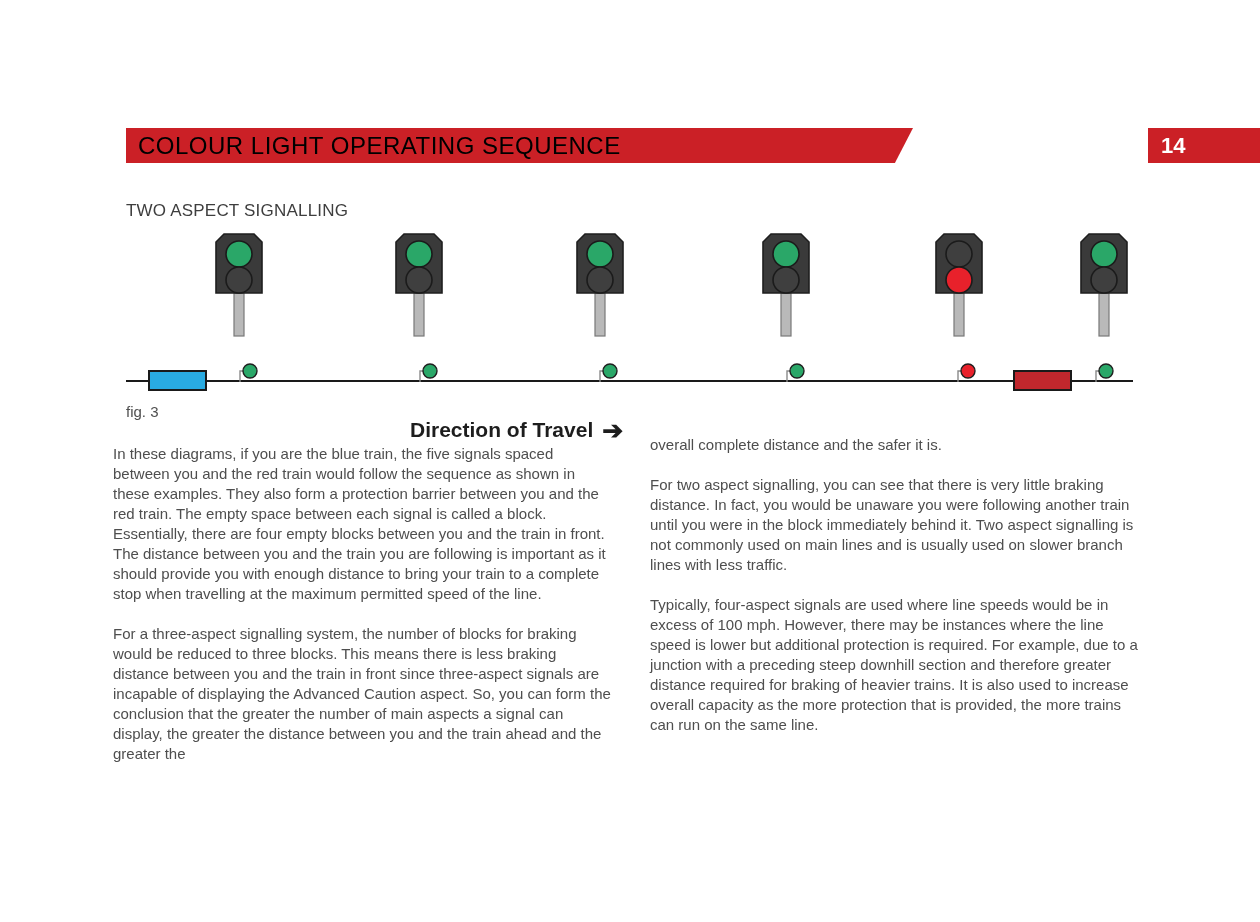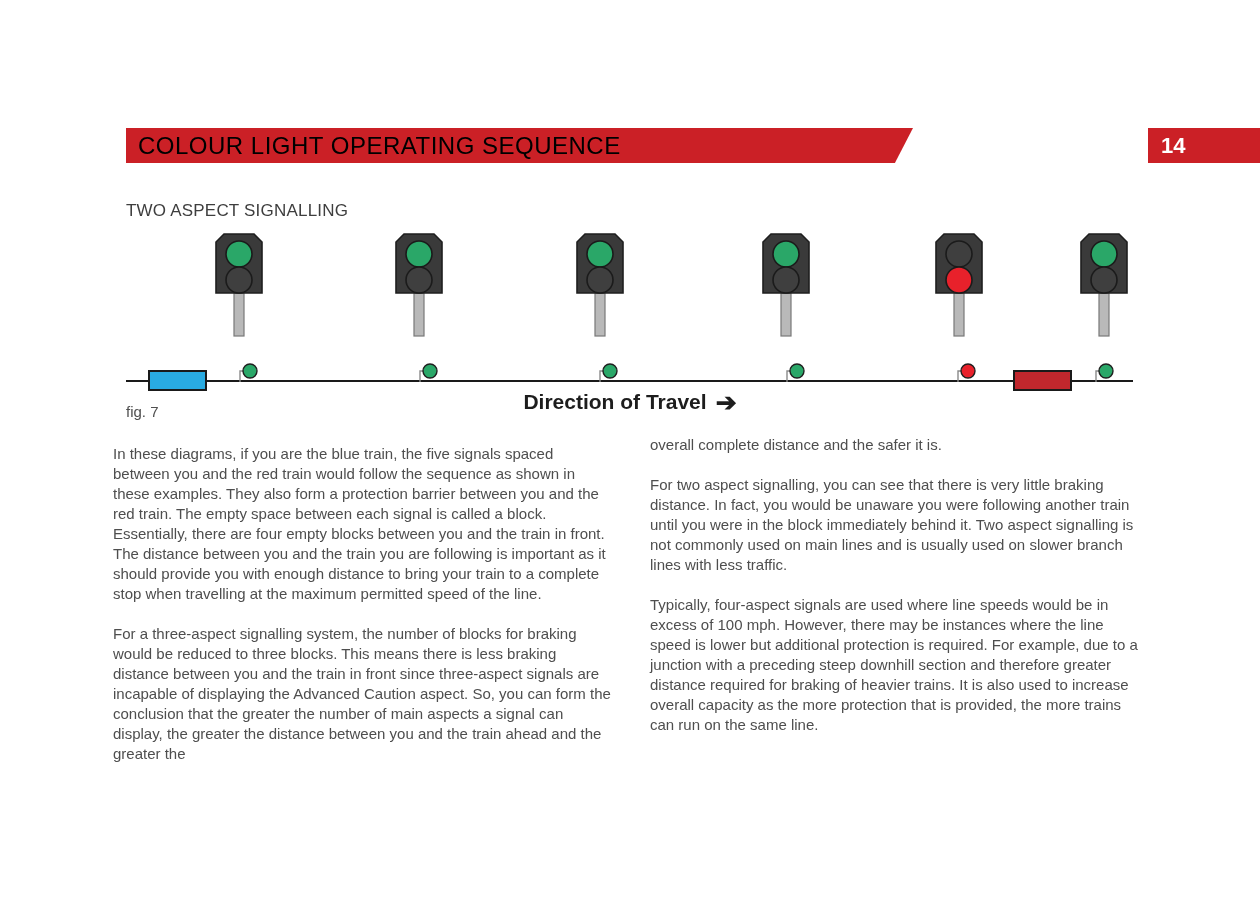--- a/index.html
+++ b/index.html
@@ -26,21 +26,21 @@
   .section-heading{
     position:absolute;left:126px;top:201px;font-size:17px;font-weight:normal;color:#3e3e3e;letter-spacing:.2px;
   }
   
   .signal{position:absolute;top:233px;width:50px;height:104px;}
   .track-line{position:absolute;left:126px;top:380px;width:1007px;height:2px;background:#1a1a1a;}
   .marker{position:absolute;top:363px;width:30px;height:20px;}
   .train{position:absolute;top:370px;width:55px;height:17px;border:2px solid #1a1a1a;}
   .fig-label{position:absolute;left:126px;top:403px;font-size:15px;color:#4f4f4f;}
   .direction{
-    position:absolute;left:410px;top:388px;width:440px;text-align:center;
+    position:absolute;left:410px;top:416px;width:440px;text-align:left;
     font-size:21px;font-weight:bold;color:#1d1d1d;
   }
   .direction .arrow{font-size:25px;margin-left:9px;vertical-align:-2px;}
   
   .col{position:absolute;font-size:15px;line-height:20px;color:#4e4e4e;}
   .col p{margin:0 0 20px 0;}
   .col-left{left:113px;top:444px;width:500px;}
   .col-right{left:650px;top:435px;width:492px;}
 </style>
 </head>
@@ -120,21 +120,21 @@
         </svg></div>
       <div class="marker" style="left: 1089px;"><svg width="30" height="20" viewBox="0 0 30 20">
           <polyline points="7,19 7,8 13,8" fill="none" stroke="#8a8a8a" stroke-width="1.4"></polyline>
           <circle cx="17" cy="8" r="7" fill="#2aa768" stroke="#1f1f1f" stroke-width="1.4"></circle>
         </svg></div>
     </div>
 
   <div class="train" id="train-0" style="left: 148px; background: rgb(41, 171, 226);"></div>
   <div class="train" id="train-1" style="left: 1013px; background: rgb(193, 39, 45);"></div>
 
-  <div class="fig-label">fig. 7</div>
+  <div class="fig-label">fig. 3</div>
   <div class="direction">
     <span>Direction of Travel</span><span class="arrow">➔</span>
   </div>
 
   <div class="col col-left">
     <p>In these diagrams, if you are the blue train, the five signals spaced between you and the red train would follow the sequence as shown in these examples. They also form a protection barrier between you and the red train. The empty space between each signal is called a block. Essentially, there are four empty blocks between you and the train in front. The distance between you and the train you are following is important as it should provide you with enough distance to bring your train to a complete stop when travelling at the maximum permitted speed of the line.</p>
     <p>For a three-aspect signalling system, the number of blocks for braking would be reduced to three blocks. This means there is less braking distance between you and the train in front since three-aspect signals are incapable of displaying the Advanced Caution aspect. So, you can form the conclusion that the greater the number of main aspects a signal can display, the greater the distance between you and the train ahead and the greater the</p>
   </div>
   <div class="col col-right">
     <p>overall complete distance and the safer it is.</p>

